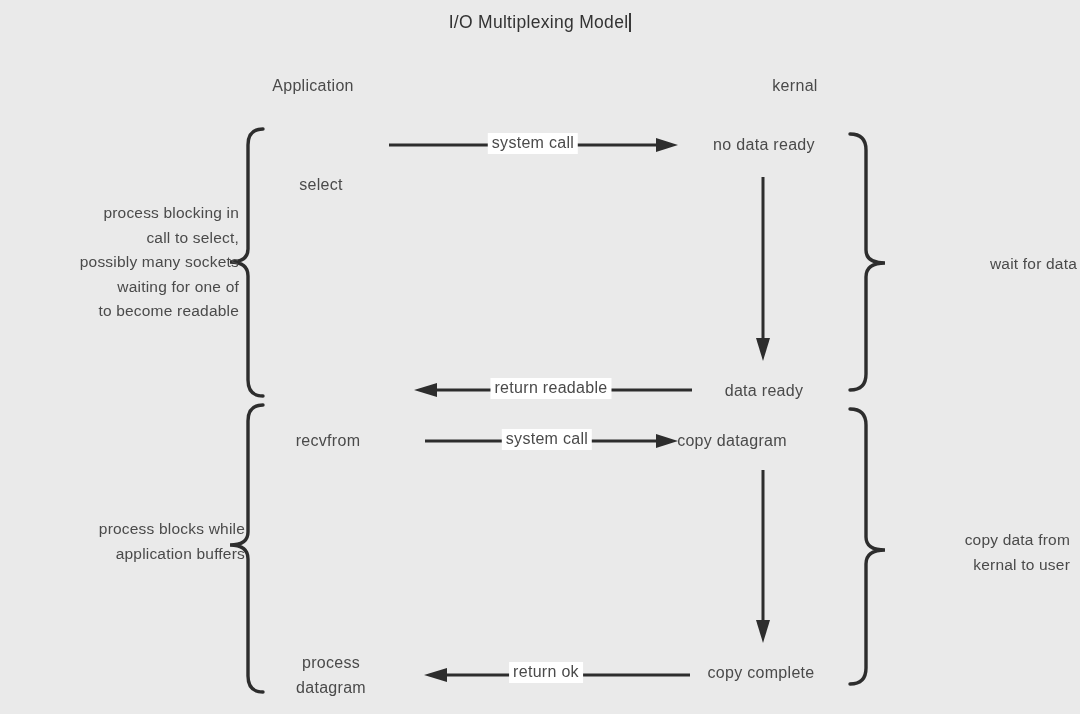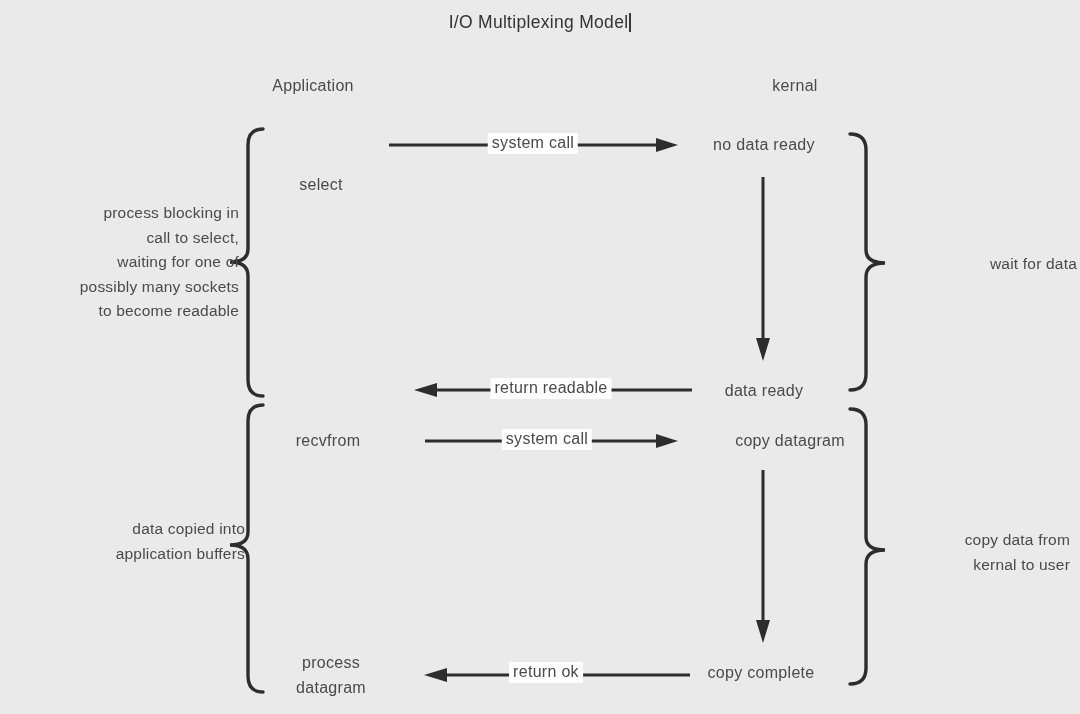--- a/index.html
+++ b/index.html
@@ -119,37 +119,37 @@
 
   <div class="abs node" style="left:321px;top:136px;margin-top:40px;">select</div>
   <div class="abs node" style="left:328px;top:432px;">recvfrom</div>
   <div class="abs node2" style="left:331px;top:650px;">
     <div>process</div>
     <div>datagram</div>
   </div>
 
   <div class="abs node" style="left:764px;top:136px;">no data ready</div>
   <div class="abs node" style="left:764px;top:382px;">data ready</div>
-  <div class="abs node" style="left:790px;top:432px;">copy datagram</div>
+  <div class="abs node" style="left:732px;top:432px;">copy datagram</div>
   <div class="abs node" style="left:761px;top:664px;">copy complete</div>
 
   <div class="abs arrow-label" style="left:533px;top:133px;">system call</div>
   <div class="abs arrow-label" style="left:551px;top:378px;">return readable</div>
   <div class="abs arrow-label" style="left:547px;top:429px;">system call</div>
   <div class="abs arrow-label" style="left:546px;top:662px;">return ok</div>
 
   <div class="abs annot" style="left:4px;top:201px;width:235px;">
     <div>process blocking in</div>
     <div>call to select,</div>
+    <div>possibly many sockets</div>
     <div>waiting for one of</div>
-    <div>possibly many sockets</div>
     <div>to become readable</div>
   </div>
   <div class="abs annot" style="left:10px;top:517px;width:235px;">
-    <div>data copied into</div>
+    <div>process blocks while</div>
     <div>application buffers</div>
   </div>
 
   <div class="abs annot" style="left:897px;top:252px;width:180px;">wait for data</div>
   <div class="abs annot" style="left:905px;top:528px;width:165px;">
     <div>copy data from</div>
     <div>kernal to user</div>
   </div>
 
 </div>

